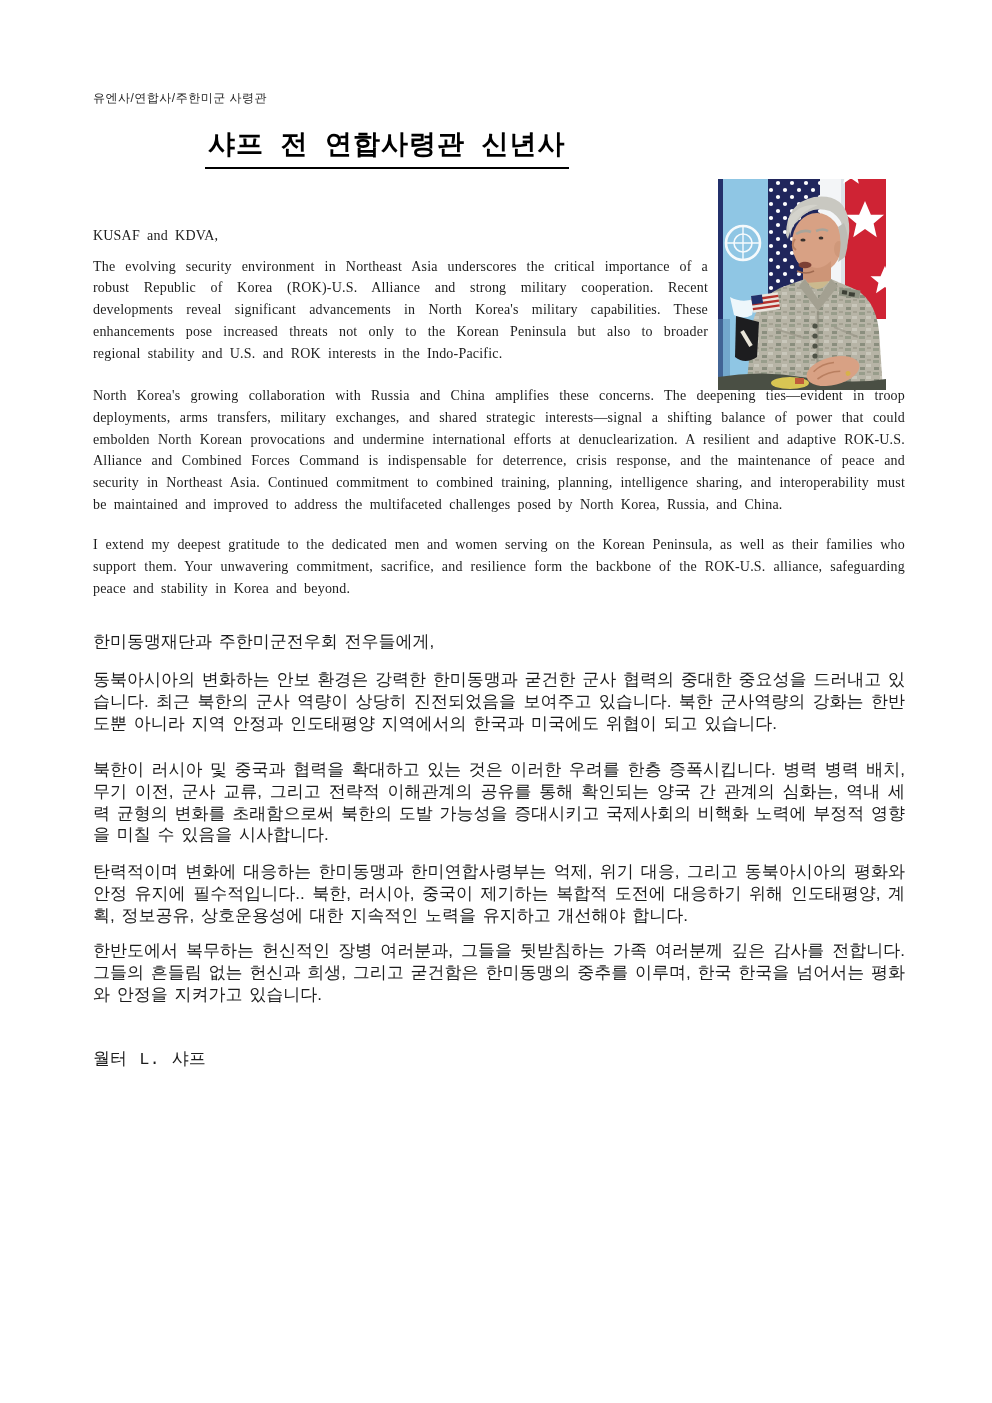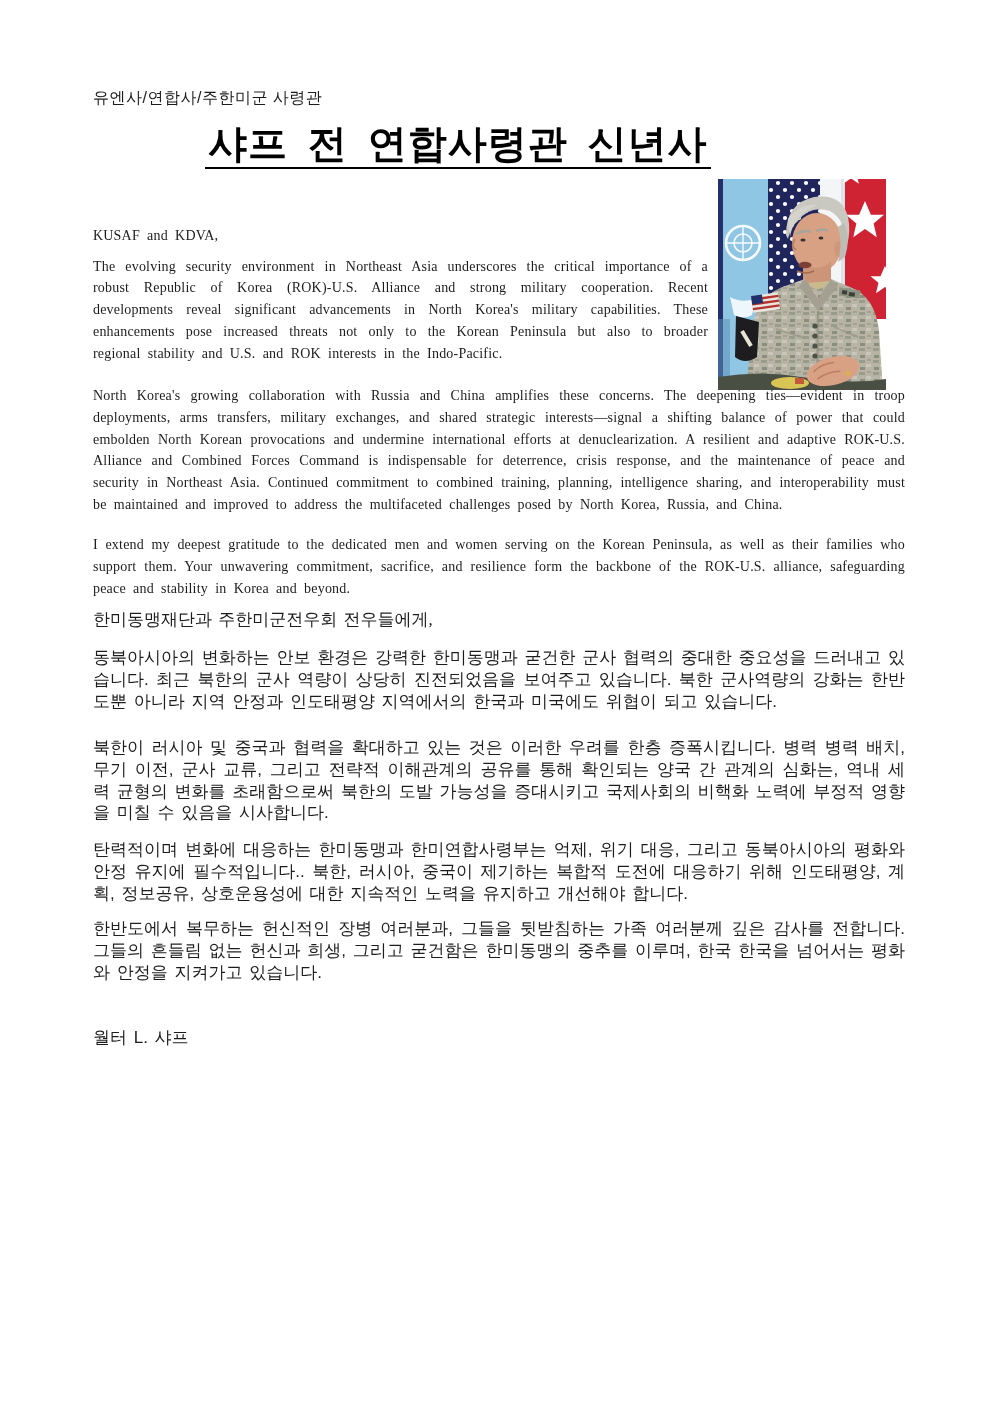--- a/index.html
+++ b/index.html
@@ -3,53 +3,53 @@
 <meta charset="utf-8">
 <style>
   html,body{margin:0;padding:0;}
   body{
     width:992px;height:1403px;background:#ffffff;overflow:hidden;position:relative;
     font-family:"Liberation Serif","DejaVu Serif",serif;color:#1c1c1c;
   }
   .page{position:absolute;inset:0;padding:88px 87px 40px 93px;box-sizing:border-box;}
   .hdr{
     font-family:"Liberation Sans",sans-serif;
-    font-size:16px;line-height:20px;letter-spacing:.5px;
+    font-size:12px;line-height:20px;letter-spacing:.5px;
   }
   .title-wrap{margin:16px 0 0 112px;}
   .title{
     display:inline-block;
     font-family:"Liberation Sans",sans-serif;
-    font-weight:bold;font-size:39px;line-height:40px;
+    font-weight:bold;font-size:27px;line-height:40px;
     letter-spacing:1px;word-spacing:8px;color:#000;
     border-bottom:2.5px solid #000;padding:0 3px 3px 3px;
   }
   .photo{position:absolute;left:718px;top:179px;width:168px;height:211px;}
   .en p,.en .sigline{
     margin:0;text-align:justify;
     font-size:14px;line-height:21.7px;word-spacing:3.5px;letter-spacing:.2px;
   }
   .en .sal{margin-top:56px;}
   .en .p1{width:615px;margin-top:9px;}
   .en .ep2{margin-top:21px;}
   .en .ep3{margin-top:19px;font-family:Liberation Serif, serif;}
   .en .sigblock{margin-top:13px;}
   .en .sigline{line-height:22px;text-align:left;}
   .ko p,.ko .sigline{
     margin:0;text-align:justify;
     font-family:"Liberation Sans",sans-serif;
     font-size:17px;line-height:21.7px;word-spacing:2px;
   }
-  .ko .sal{margin-top:9px;font-family:Liberation Serif, serif;}
+  .ko .sal{margin-top:31px;}
   .ko .kp1{margin-top:17px;}
   .ko .kp2{margin-top:25px;}
   .ko .kp3{margin-top:15px;}
   .ko .kp4{margin-top:14px;}
   .ko .sigblock{margin-top:42px;}
-  .ko .sigline{line-height:25px;text-align:left;}
+  .ko .sigline{line-height:25px;text-align:left;font-family:Liberation Mono, monospace;}
 </style>
 </head>
 <body>
 
 <div class="page">
 
   <div class="hdr">유엔사/연합사/주한미군 사령관</div>
 
   <div class="title-wrap">
     <span class="title">샤프 전 연합사령관 신년사</span>

